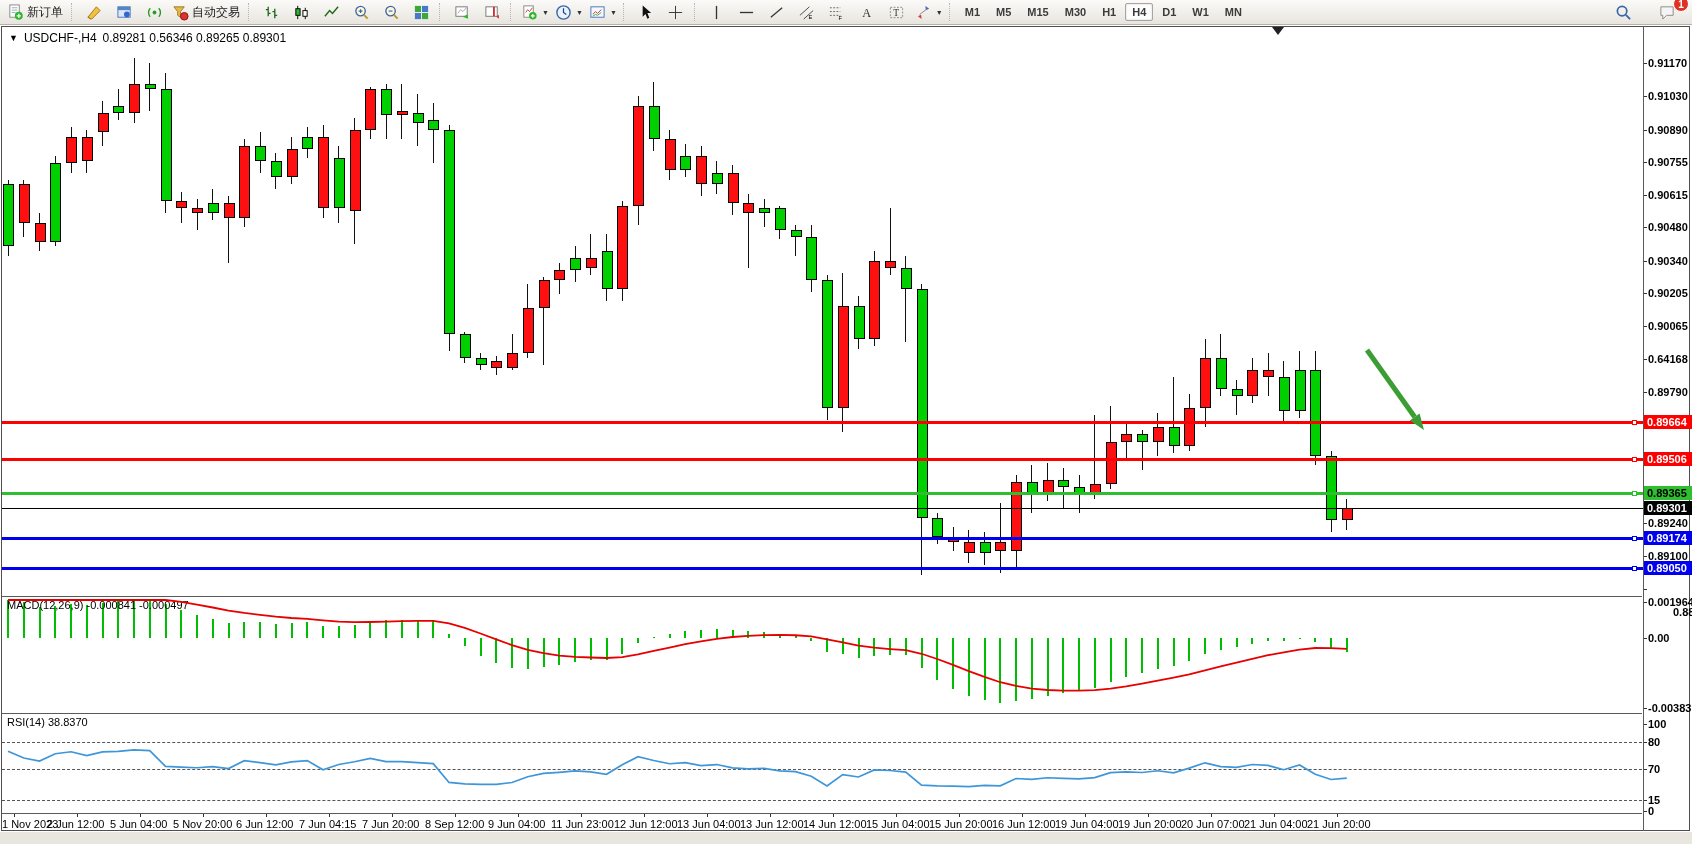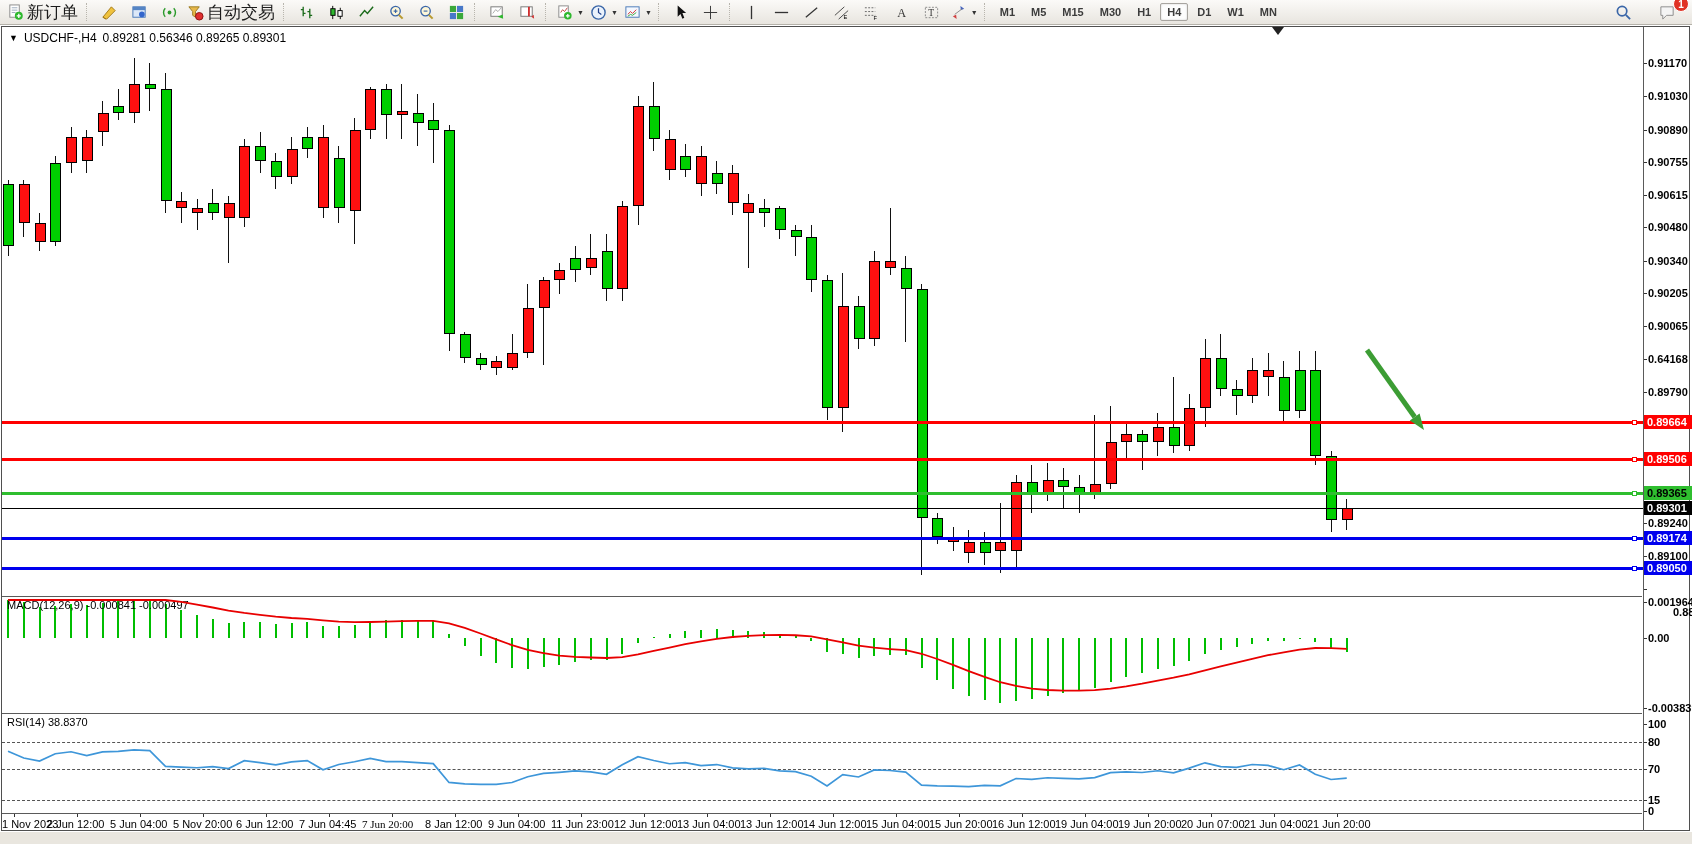--- a/index.html
+++ b/index.html
@@ -7,21 +7,21 @@
   #stage{position:absolute;inset:0;}
   
   #toolbar{position:absolute;left:0;top:0;width:1692px;height:25px;
     background:linear-gradient(#fbfaf8,#e8e5df);border-bottom:1px solid #b5b2aa;
     display:flex;align-items:center;padding-left:4px;box-sizing:border-box;}
   .tb-group{display:flex;align-items:center;}
   .tb-sep{width:4px;height:18px;border-left:1px dotted #b8b5ad;margin:0 3px;}
   .icon-btn{height:22px;min-width:24px;display:flex;align-items:center;justify-content:center;
     gap:3px;padding:0 2px;border:1px solid transparent;border-radius:2px;cursor:default;}
   .icon-btn svg{width:17px;height:17px;display:block;}
-  .btn-label{font-size:17px;color:#1c1c1c;white-space:nowrap;padding-right:2px;}
+  .btn-label{font-size:12px;color:#1c1c1c;white-space:nowrap;padding-right:2px;}
   .caret{font-size:7px;color:#333;margin-left:1px;}
   .tf-btn{font-size:11px;font-weight:bold;color:#3c3c3c;padding:2px 6px;margin:0 1px;
     border:1px solid transparent;border-radius:2px;}
   .tf-btn.active{background:#fdfdfd;border:1px solid #a8a5a0;box-shadow:inset 0 0 2px #ccc;}
   #tb-right{margin-left:auto;display:flex;align-items:center;margin-right:10px;gap:14px;}
   .badge{position:absolute;top:-5px;right:-8px;width:14px;height:14px;border-radius:50%;
     background:#e03224;color:#fff;font-size:10px;font-weight:bold;display:flex;
     align-items:center;justify-content:center;border:1px solid #fff;}
   
   #chart-border{position:absolute;left:1px;top:26px;width:1689px;height:805px;
@@ -553,25 +553,25 @@
       <div class="time-label" style="left: 2px;">1 Nov 2023</div>
       <div class="time-tick" style="left: 77px;"></div>
       <div class="time-label" style="left: 47px;">2 Jun 12:00</div>
       <div class="time-tick" style="left: 140px;"></div>
       <div class="time-label" style="left: 110px;">5 Jun 04:00</div>
       <div class="time-tick" style="left: 203px;"></div>
       <div class="time-label" style="left: 173px;">5 Nov 20:00</div>
       <div class="time-tick" style="left: 266px;"></div>
       <div class="time-label" style="left: 236px;">6 Jun 12:00</div>
       <div class="time-tick" style="left: 329px;"></div>
-      <div class="time-label" style="left: 299px;">7 Jun 04:45</div>
+      <div class="time-label" style="left: 299px;">7 Jun 04:15</div>
       <div class="time-tick" style="left: 392px;"></div>
-      <div class="time-label" style="left: 362px; font-family: Liberation Serif, serif;">7 Jun 20:00</div>
+      <div class="time-label" style="left: 362px;">7 Jun 20:00</div>
       <div class="time-tick" style="left: 455px;"></div>
-      <div class="time-label" style="left: 425px;">8 Jan 12:00</div>
+      <div class="time-label" style="left: 425px;">8 Sep 12:00</div>
       <div class="time-tick" style="left: 518px;"></div>
       <div class="time-label" style="left: 488px;">9 Jun 04:00</div>
       <div class="time-tick" style="left: 581px;"></div>
       <div class="time-label" style="left: 551px;">11 Jun 23:00</div>
       <div class="time-tick" style="left: 644px;"></div>
       <div class="time-label" style="left: 614px;">12 Jun 12:00</div>
       <div class="time-tick" style="left: 707px;"></div>
       <div class="time-label" style="left: 677px;">13 Jun 04:00</div>
       <div class="time-tick" style="left: 770px;"></div>
       <div class="time-label" style="left: 740px;">13 Jun 12:00</div>

